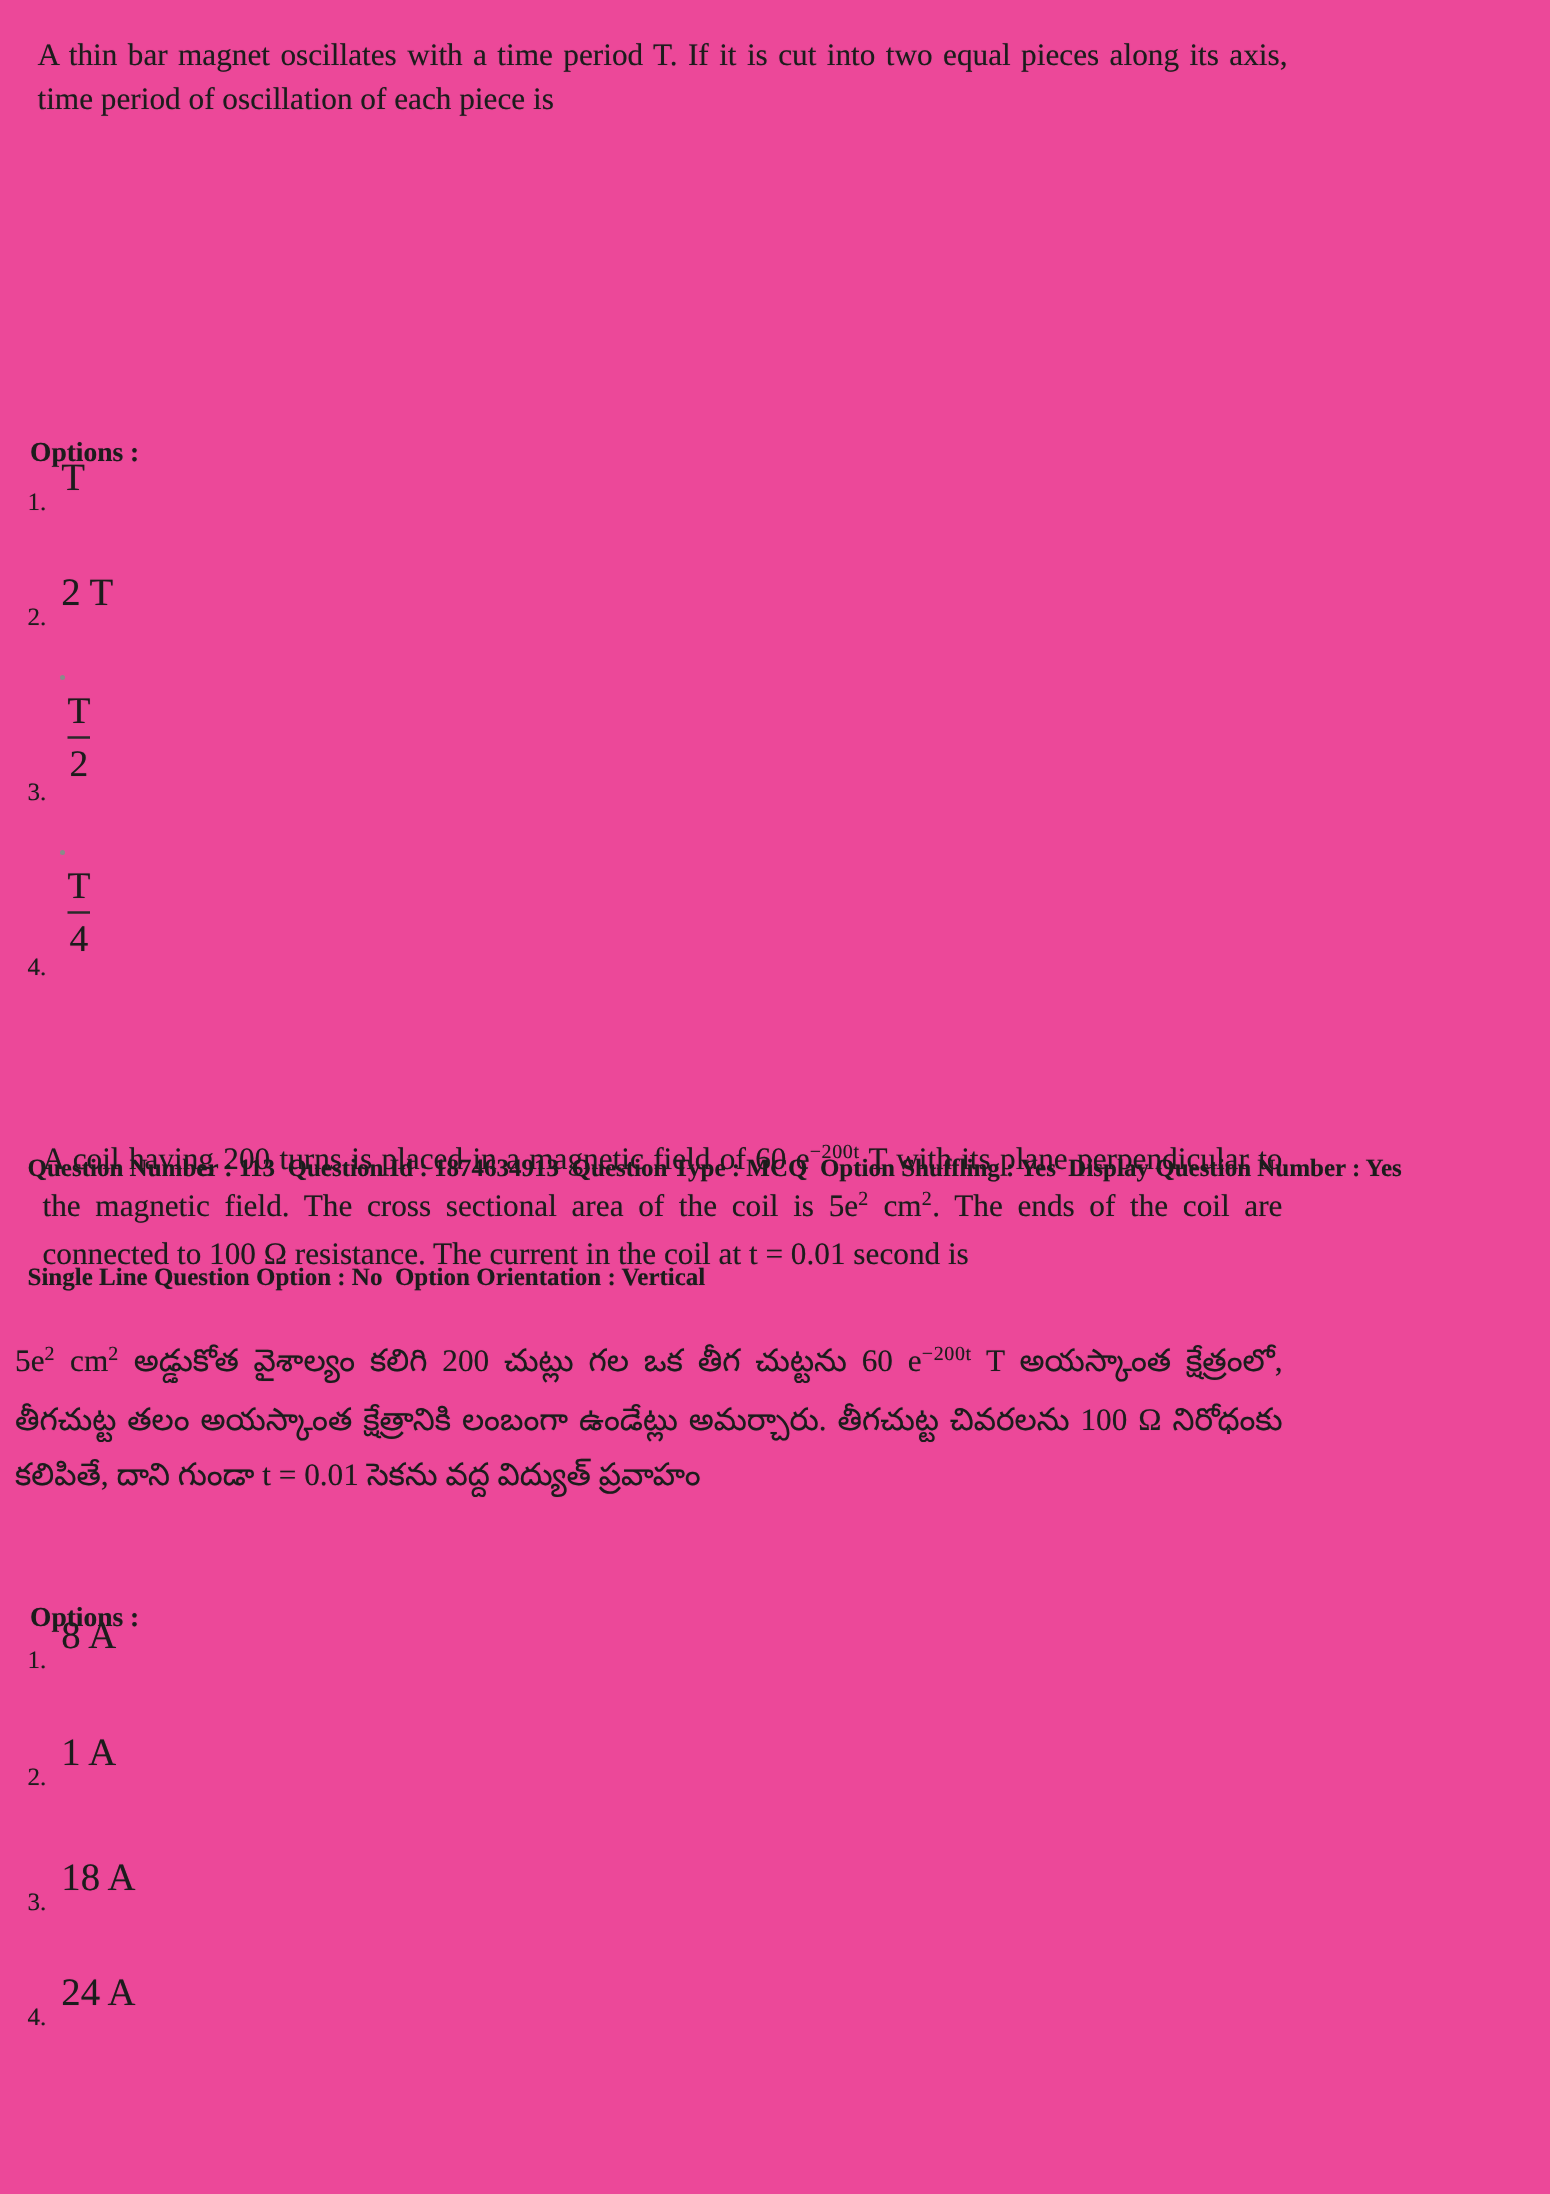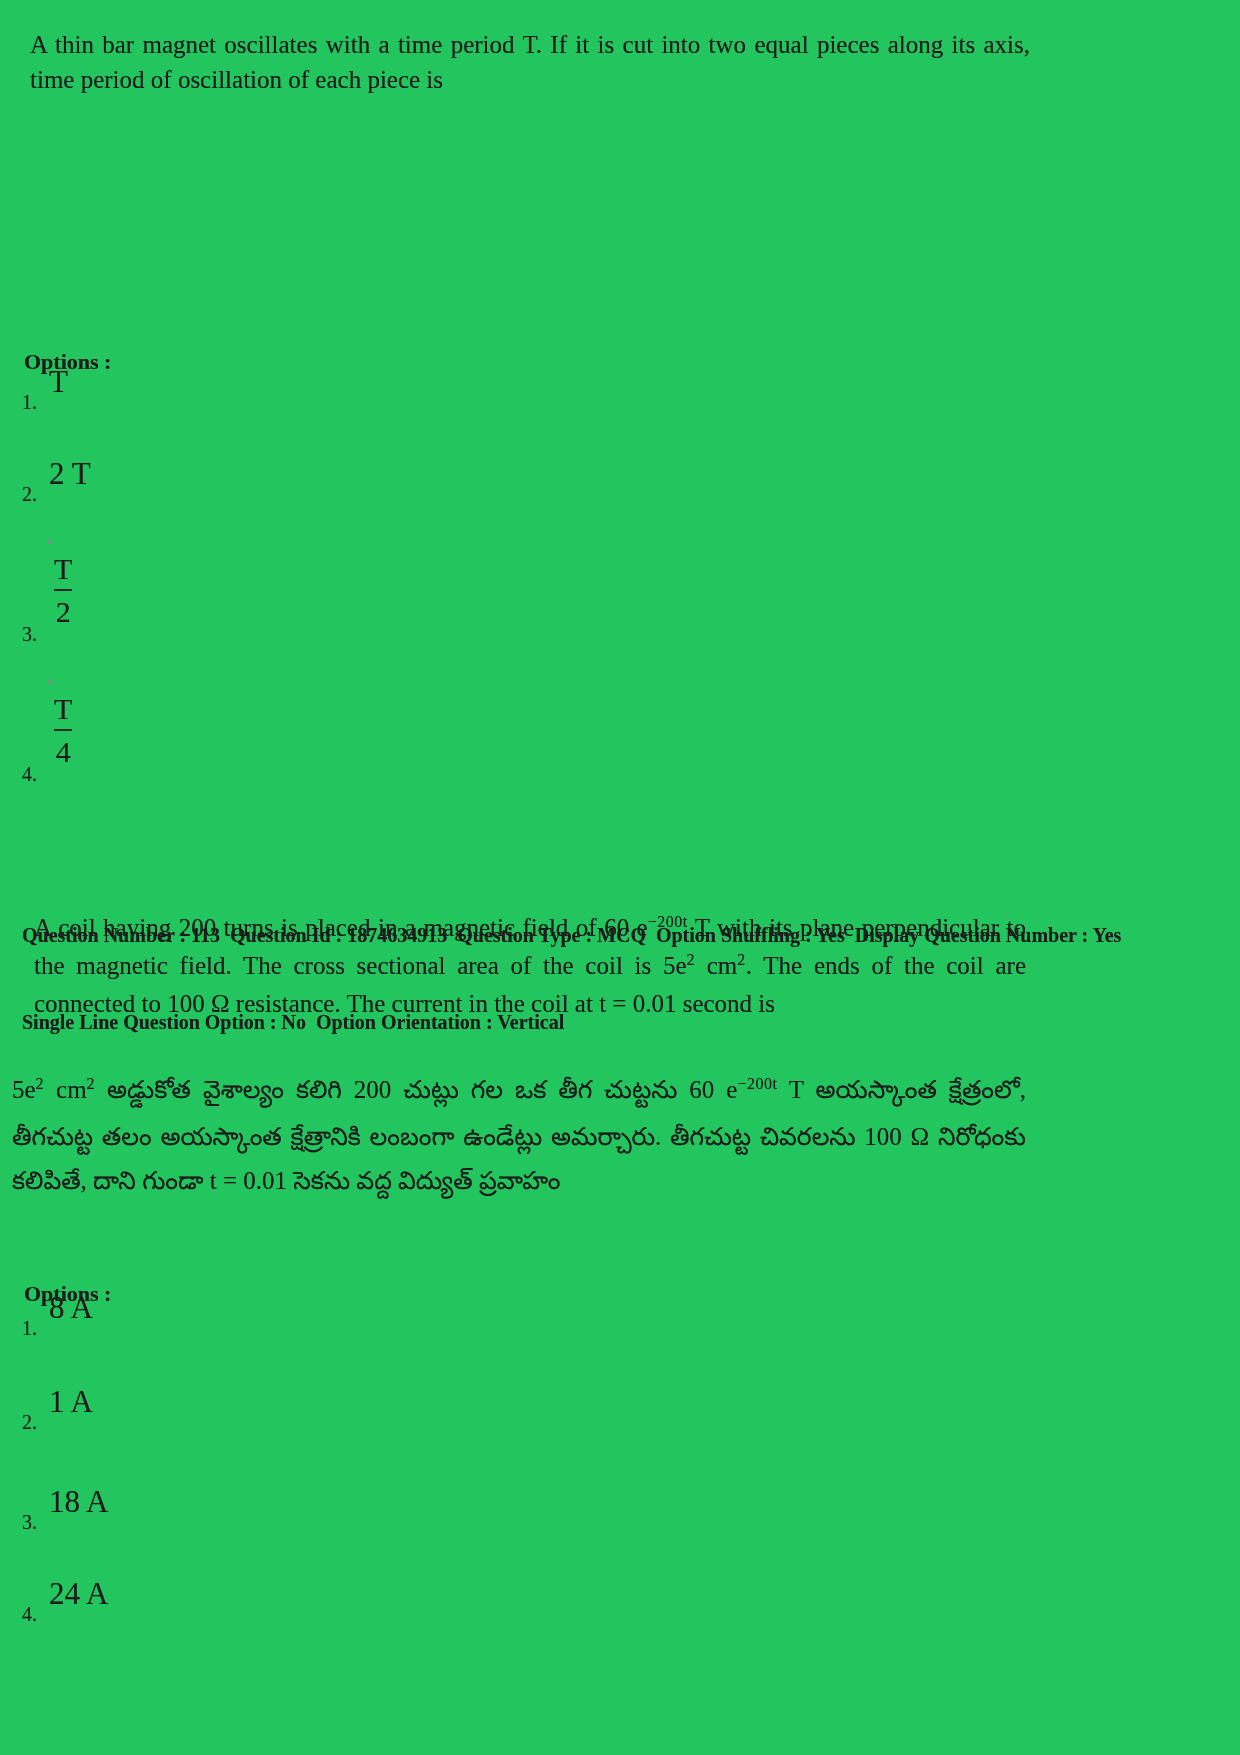--- a/index.html
+++ b/index.html
@@ -6,21 +6,21 @@
   html, body { background: #ffffff; }
   body {
     width: 1240px; height: 1755px;
     font-family: "Liberation Serif", "DejaVu Serif", serif;
     color: #1c1c1c;
     position: relative;
     overflow: hidden;
   }
   #page {
     position: absolute; inset: 0;
-    background: #22c55e;
+    background: #ec4899;
     text-shadow: 0 0 0.6px rgba(45,45,45,0.55);
   }
   .block { position: absolute; }
 
   
   .q-en {
     font-size: 25px; line-height: 35px;
     text-align: justify;
   }
   .q-te {

